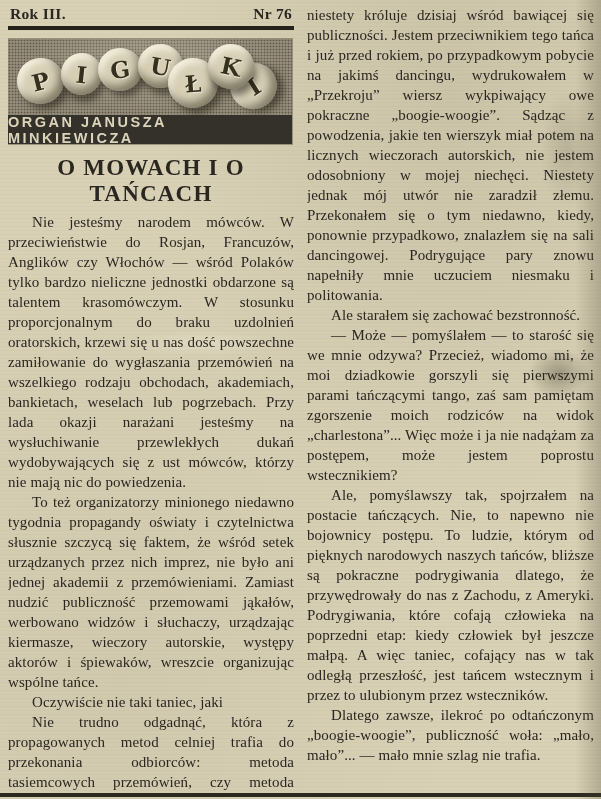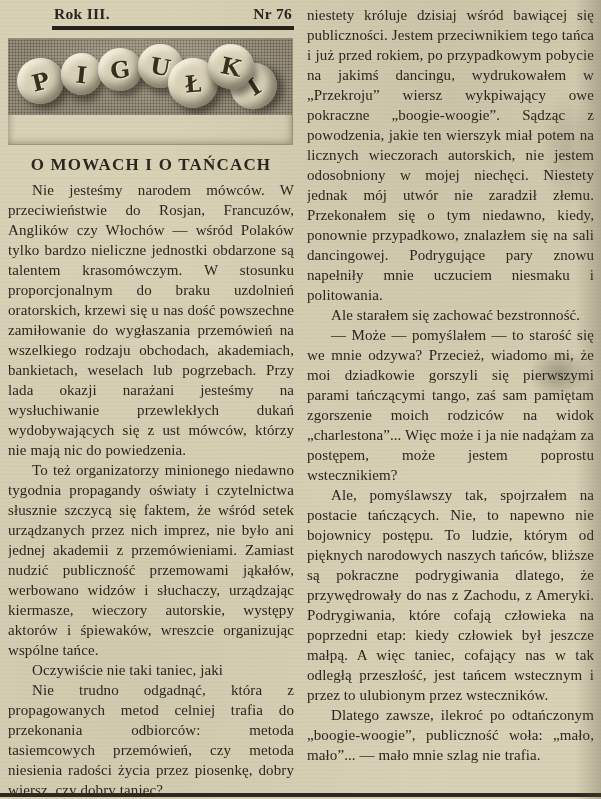--- a/index.html
+++ b/index.html
@@ -30,21 +30,20 @@
 
   .col{position:absolute;top:0;height:795px;overflow:hidden;}
   .col-left{left:8px;width:286px;}
   .col-right{left:307px;width:287px;padding-top:5px;box-sizing:border-box;}
 
   .hdr{
     display:flex;justify-content:space-between;align-items:baseline;
     font-weight:bold;font-size:15.5px;letter-spacing:.3px;
     padding:5px 2px 3px 2px;
     border-bottom:4px solid #25221b;
-    margin-left:44px;
   }
 
   .masthead{
     position:relative;margin-top:9px;width:284px;height:105px;
     box-shadow:0 0 0 1px rgba(40,36,26,0.35), inset 0 0 8px rgba(30,26,18,0.4);
   }
   .pill-area{
     position:relative;width:284px;height:76px;overflow:hidden;
     background-color:#958d7a;
     background-image:
@@ -75,21 +74,21 @@
 
   .mast-bar{
     height:29px;background:#34312a;
     display:flex;align-items:center;justify-content:center;
     font-family:"Liberation Sans", sans-serif;font-weight:bold;
     font-size:14.5px;letter-spacing:2.5px;color:#dbd4ba;
   }
 
   .art-title{
     margin:11px 0 5px 0;text-align:center;
-    font-weight:bold;font-size:17px;letter-spacing:1.2px;
+    font-weight:bold;font-size:23px;letter-spacing:1.2px;
   }
 
   .body-text p{
     margin:0;text-align:justify;
     font-size:15px;line-height:20px;letter-spacing:.1px;
     text-indent:1.6em;
   }
   .body-text p.no-indent{text-indent:0;}
 
   .bottom-rule{
@@ -130,20 +129,23 @@
         <div class="pill p5">
             <span>Ł</span>
           </div>
         <div class="pill p6">
             <span>K</span>
           </div>
         <div class="pill p7">
             <span>I</span>
           </div>
       </div>
+      <div class="mast-bar">
+        <span>ORGAN JANUSZA MINKIEWICZA</span>
+      </div>
     </div>
 
     <div class="art-title">O MOWACH I O TAŃCACH</div>
 
     <div class="body-text">
       <p>Nie jesteśmy narodem mówców. W przeciwieństwie do Rosjan, Francuzów, Anglików czy Włochów — wśród Polaków tylko bardzo nieliczne jednostki obdarzone są talentem krasomówczym. W stosunku proporcjonalnym do braku uzdolnień oratorskich, krzewi się u nas dość powszechne zamiłowanie do wygłaszania przemówień na wszelkiego rodzaju obchodach, akademiach, bankietach, weselach lub pogrzebach. Przy lada okazji narażani jesteśmy na wysłuchiwanie przewlekłych dukań wydobywających się z ust mówców, którzy nie mają nic do powiedzenia.</p>
       <p>To też organizatorzy minionego niedawno tygodnia propagandy oświaty i czytelnictwa słusznie szczycą się faktem, że wśród setek urządzanych przez nich imprez, nie było ani jednej akademii z przemówieniami. Zamiast nudzić publiczność przemowami jąkałów, werbowano widzów i słuchaczy, urządzając kiermasze, wieczory autorskie, występy aktorów i śpiewaków, wreszcie organizując wspólne tańce.</p>
       <p>Oczywiście nie taki taniec, jaki</p>
       <p>Nie trudno odgadnąć, która z propagowanych metod celniej trafia do przekonania odbiorców: metoda tasiemcowych przemówień, czy metoda niesienia radości życia przez piosenkę, dobry wiersz, czy dobry taniec?</p>
     </div>

